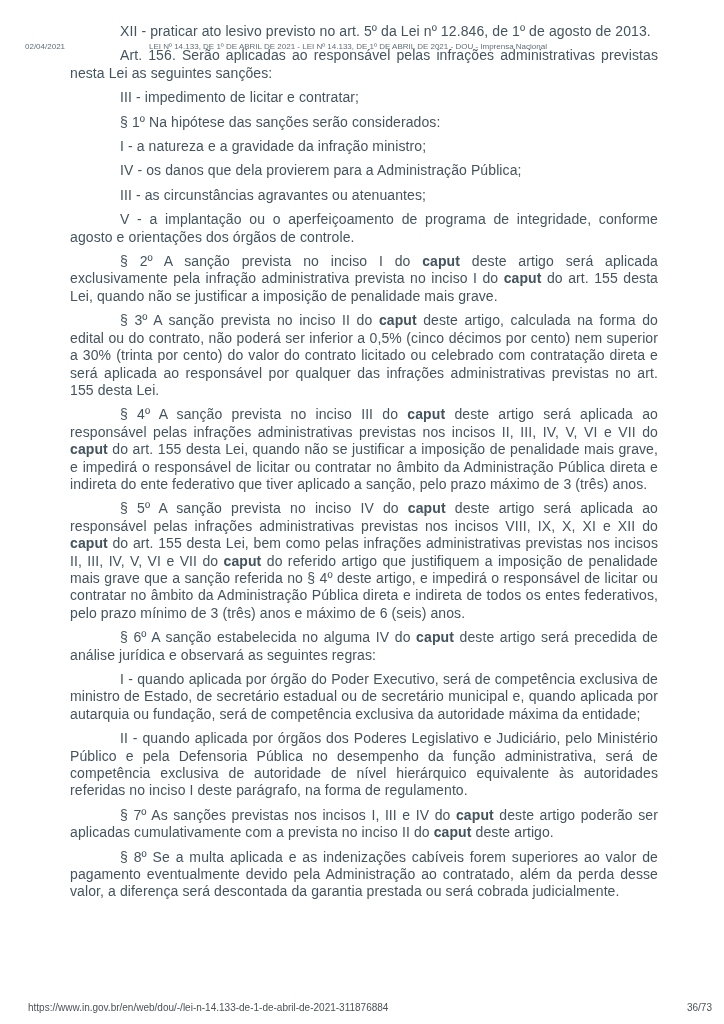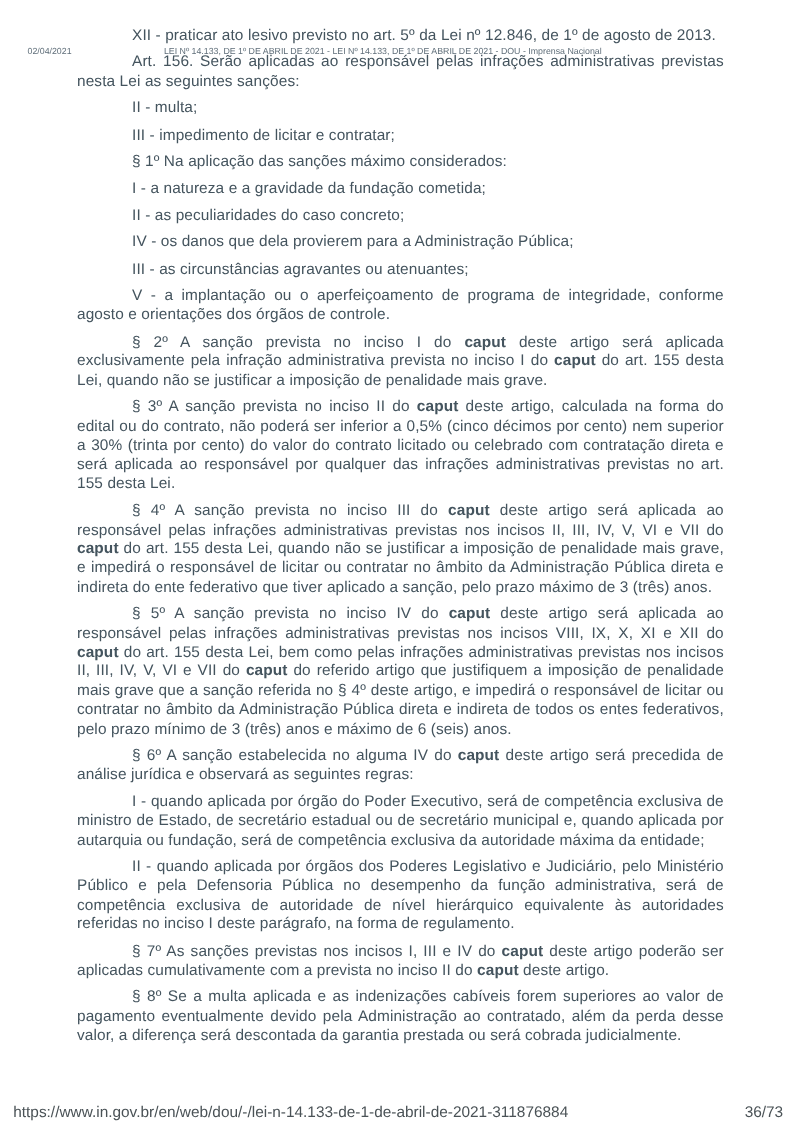--- a/index.html
+++ b/index.html
@@ -28,41 +28,39 @@
   }
   .doc-body p{
     font-size:14px;line-height:17.4px;
     text-align:justify;text-indent:50px;
     margin:0 0 7px 0;
     letter-spacing:0.1px;
   }
   .doc-body p b{font-weight:bold;}
   .print-footer{
     position:absolute;left:0;right:0;bottom:10px;height:12px;
-    font-size:14px;color:var(--footer-text);
+    font-size:10px;color:var(--footer-text);
     display:flex;justify-content:space-between;
-    padding:0 12px 0 12px;
+    padding:0 12px 0 28px;
   }
 </style>
 </head>
 <body>
 
 <div class="print-header">
   <span class="date">02/04/2021</span>
   <span class="title">LEI Nº 14.133, DE 1º DE ABRIL DE 2021 - LEI Nº 14.133, DE 1º DE ABRIL DE 2021 - DOU - Imprensa Nacional</span>
 </div>
 
 <main class="doc-body">
     <p><span>XII - praticar ato lesivo previsto no art. 5º da Lei nº 12.846, de 1º de agosto de 2013.</span></p>
     <p><span>Art. 156. Serão aplicadas ao responsável pelas infrações administrativas previstas nesta Lei as seguintes sanções:</span></p>
-    <p><span>II - multa;</span></p>
     <p><span>III - impedimento de licitar e contratar;</span></p>
-    <p><span>§ 1º Na aplicação das sanções máximo considerados:</span></p>
-    <p><span>I - a natureza e a gravidade da fundação cometida;</span></p>
-    <p><span>II - as peculiaridades do caso concreto;</span></p>
+    <p><span>§ 1º Na hipótese das sanções serão considerados:</span></p>
+    <p><span>I - a natureza e a gravidade da infração ministro;</span></p>
     <p><span>IV - os danos que dela provierem para a Administração Pública;</span></p>
     <p><span>III - as circunstâncias agravantes ou atenuantes;</span></p>
     <p><span>V - a implantação ou o aperfeiçoamento de programa de integridade, conforme agosto e orientações dos órgãos de controle.</span></p>
     <p><span>§ 2º A sanção prevista no inciso I do </span><b>caput</b><span> deste artigo será aplicada exclusivamente pela infração administrativa prevista no inciso I do </span><b>caput</b><span> do art. 155 desta Lei, quando não se justificar a imposição de penalidade mais grave.</span></p>
     <p><span>§ 3º A sanção prevista no inciso II do </span><b>caput</b><span> deste artigo, calculada na forma do edital ou do contrato, não poderá ser inferior a 0,5% (cinco décimos por cento) nem superior a 30% (trinta por cento) do valor do contrato licitado ou celebrado com contratação direta e será aplicada ao responsável por qualquer das infrações administrativas previstas no art. 155 desta Lei.</span></p>
     <p><span>§ 4º A sanção prevista no inciso III do </span><b>caput</b><span> deste artigo será aplicada ao responsável pelas infrações administrativas previstas nos incisos II, III, IV, V, VI e VII do </span><b>caput</b><span> do art. 155 desta Lei, quando não se justificar a imposição de penalidade mais grave, e impedirá o responsável de licitar ou contratar no âmbito da Administração Pública direta e indireta do ente federativo que tiver aplicado a sanção, pelo prazo máximo de 3 (três) anos.</span></p>
     <p><span>§ 5º A sanção prevista no inciso IV do </span><b>caput</b><span> deste artigo será aplicada ao responsável pelas infrações administrativas previstas nos incisos VIII, IX, X, XI e XII do </span><b>caput</b><span> do art. 155 desta Lei, bem como pelas infrações administrativas previstas nos incisos II, III, IV, V, VI e VII do </span><b>caput</b><span> do referido artigo que justifiquem a imposição de penalidade mais grave que a sanção referida no § 4º deste artigo, e impedirá o responsável de licitar ou contratar no âmbito da Administração Pública direta e indireta de todos os entes federativos, pelo prazo mínimo de 3 (três) anos e máximo de 6 (seis) anos.</span></p>
     <p><span>§ 6º A sanção estabelecida no alguma IV do </span><b>caput</b><span> deste artigo será precedida de análise jurídica e observará as seguintes regras:</span></p>
     <p><span>I - quando aplicada por órgão do Poder Executivo, será de competência exclusiva de ministro de Estado, de secretário estadual ou de secretário municipal e, quando aplicada por autarquia ou fundação, será de competência exclusiva da autoridade máxima da entidade;</span></p>
     <p><span>II - quando aplicada por órgãos dos Poderes Legislativo e Judiciário, pelo Ministério Público e pela Defensoria Pública no desempenho da função administrativa, será de competência exclusiva de autoridade de nível hierárquico equivalente às autoridades referidas no inciso I deste parágrafo, na forma de regulamento.</span></p>

